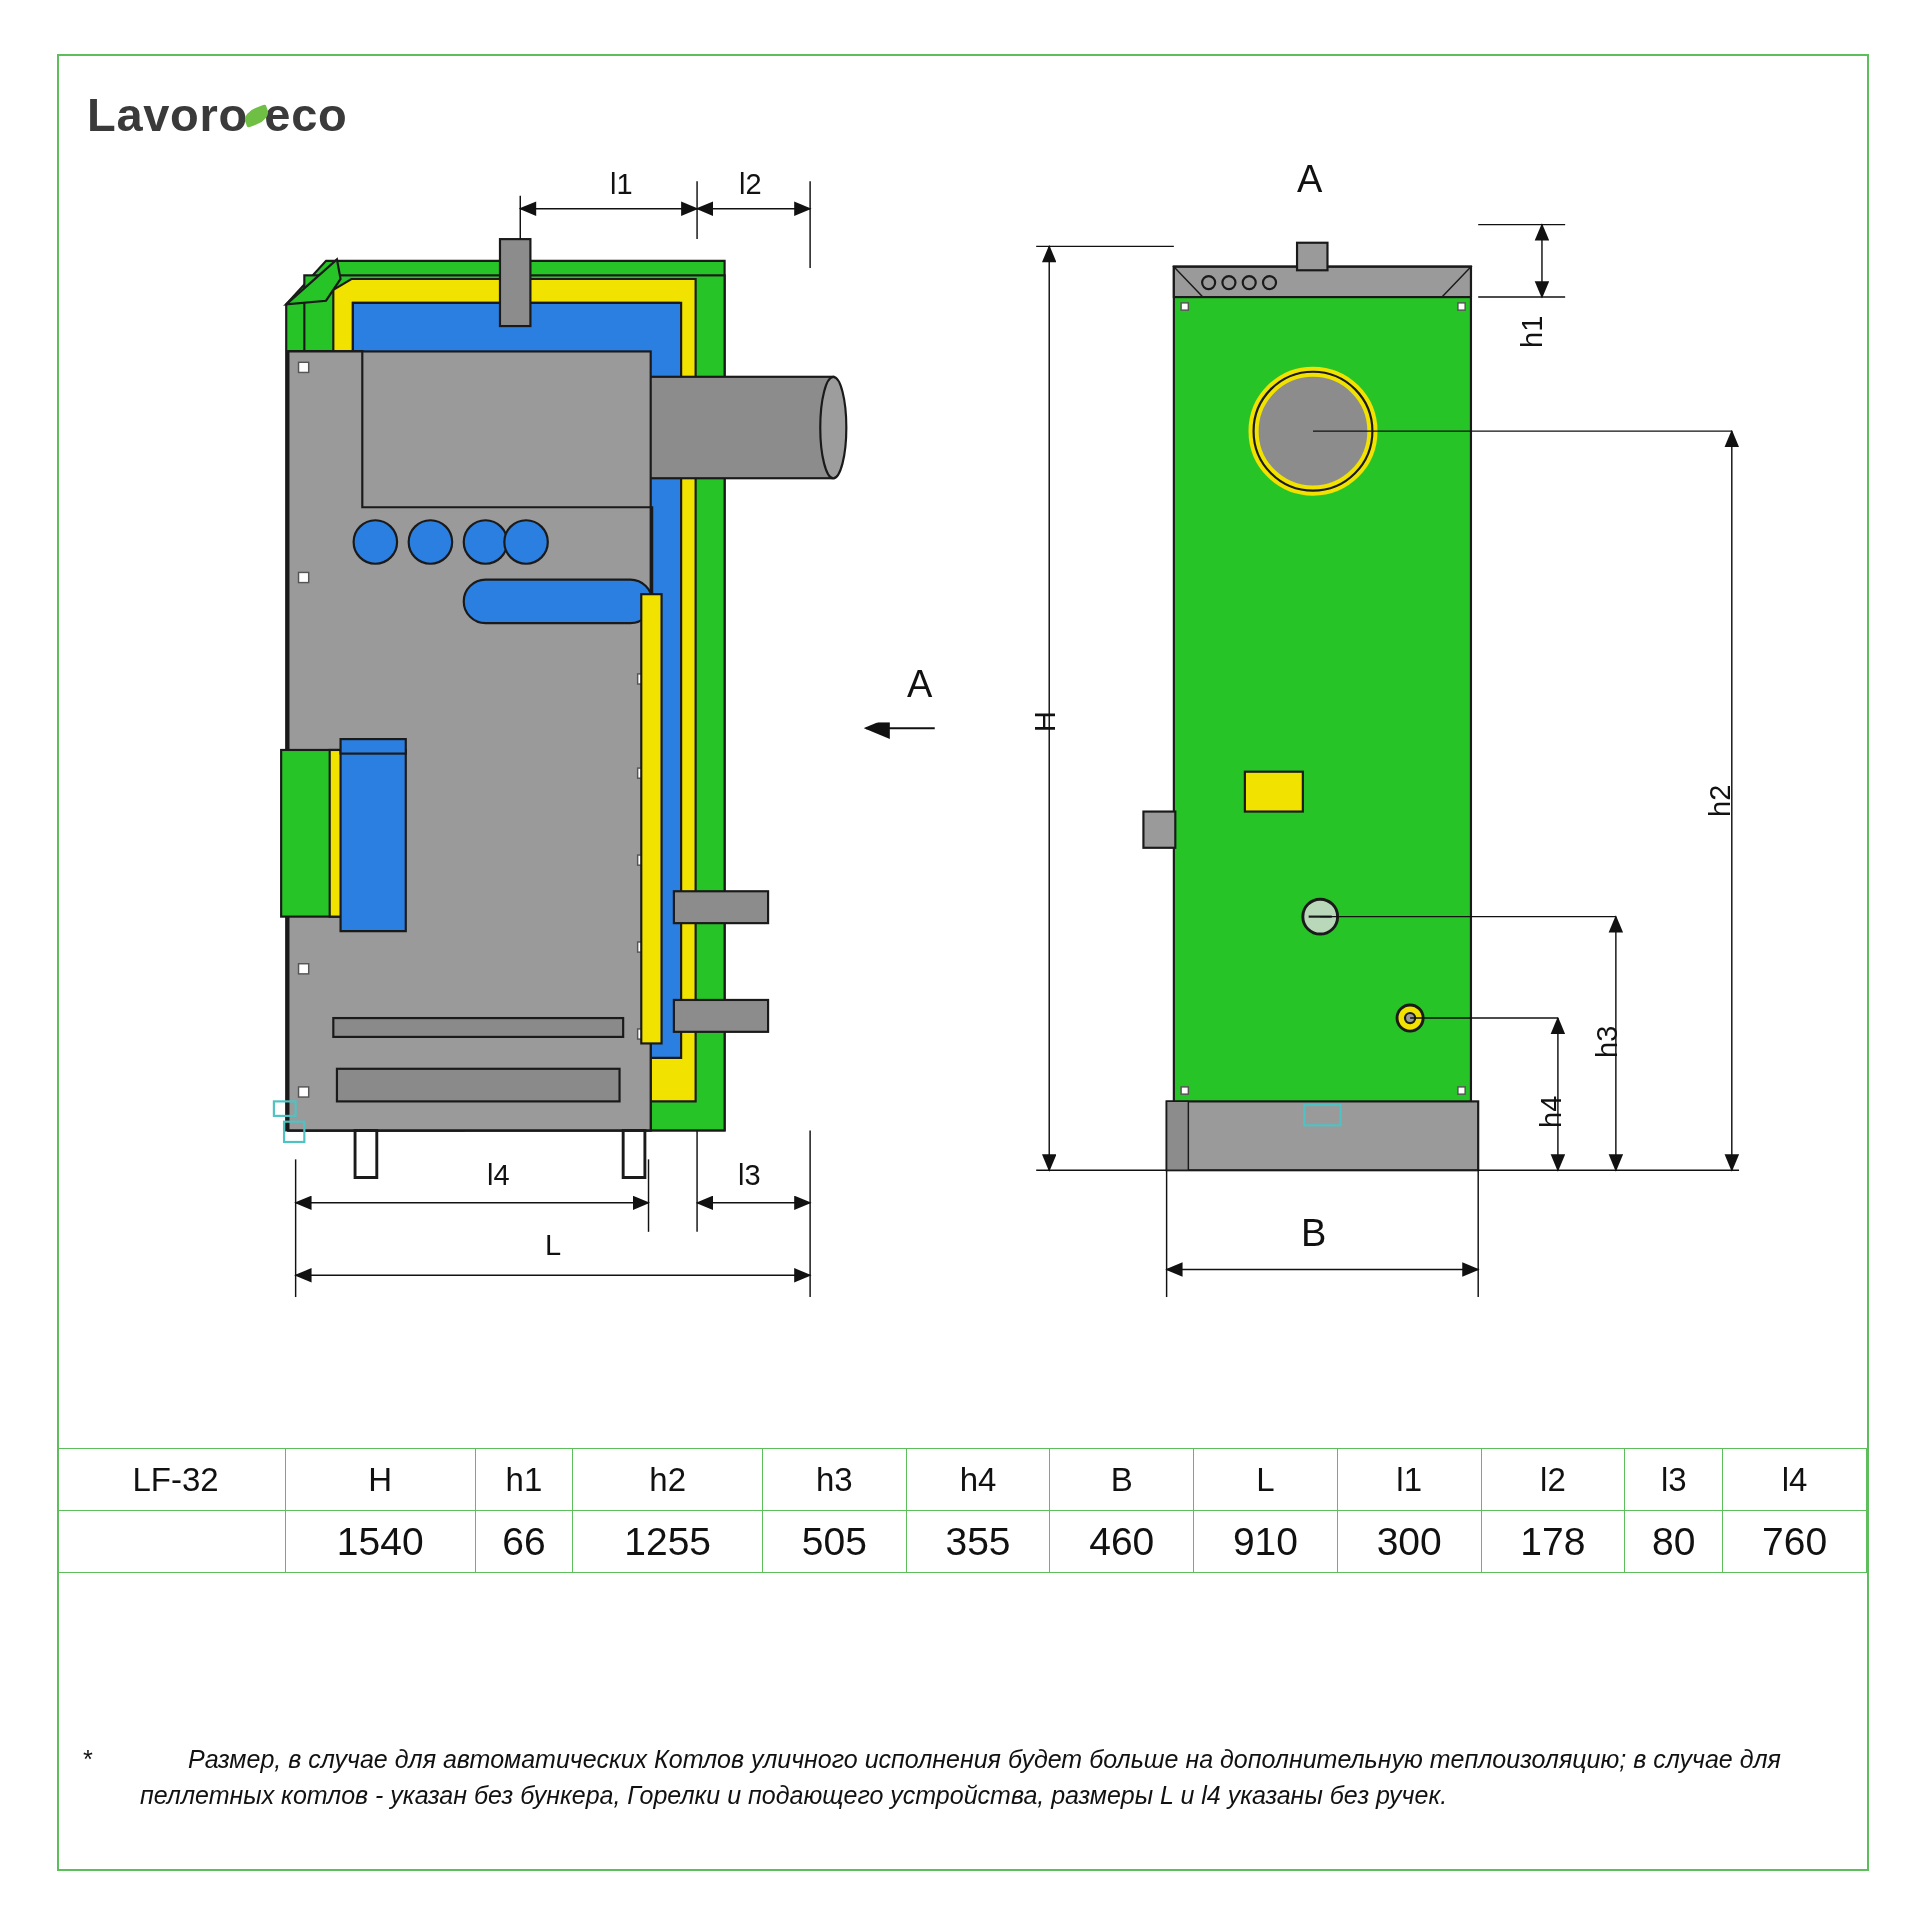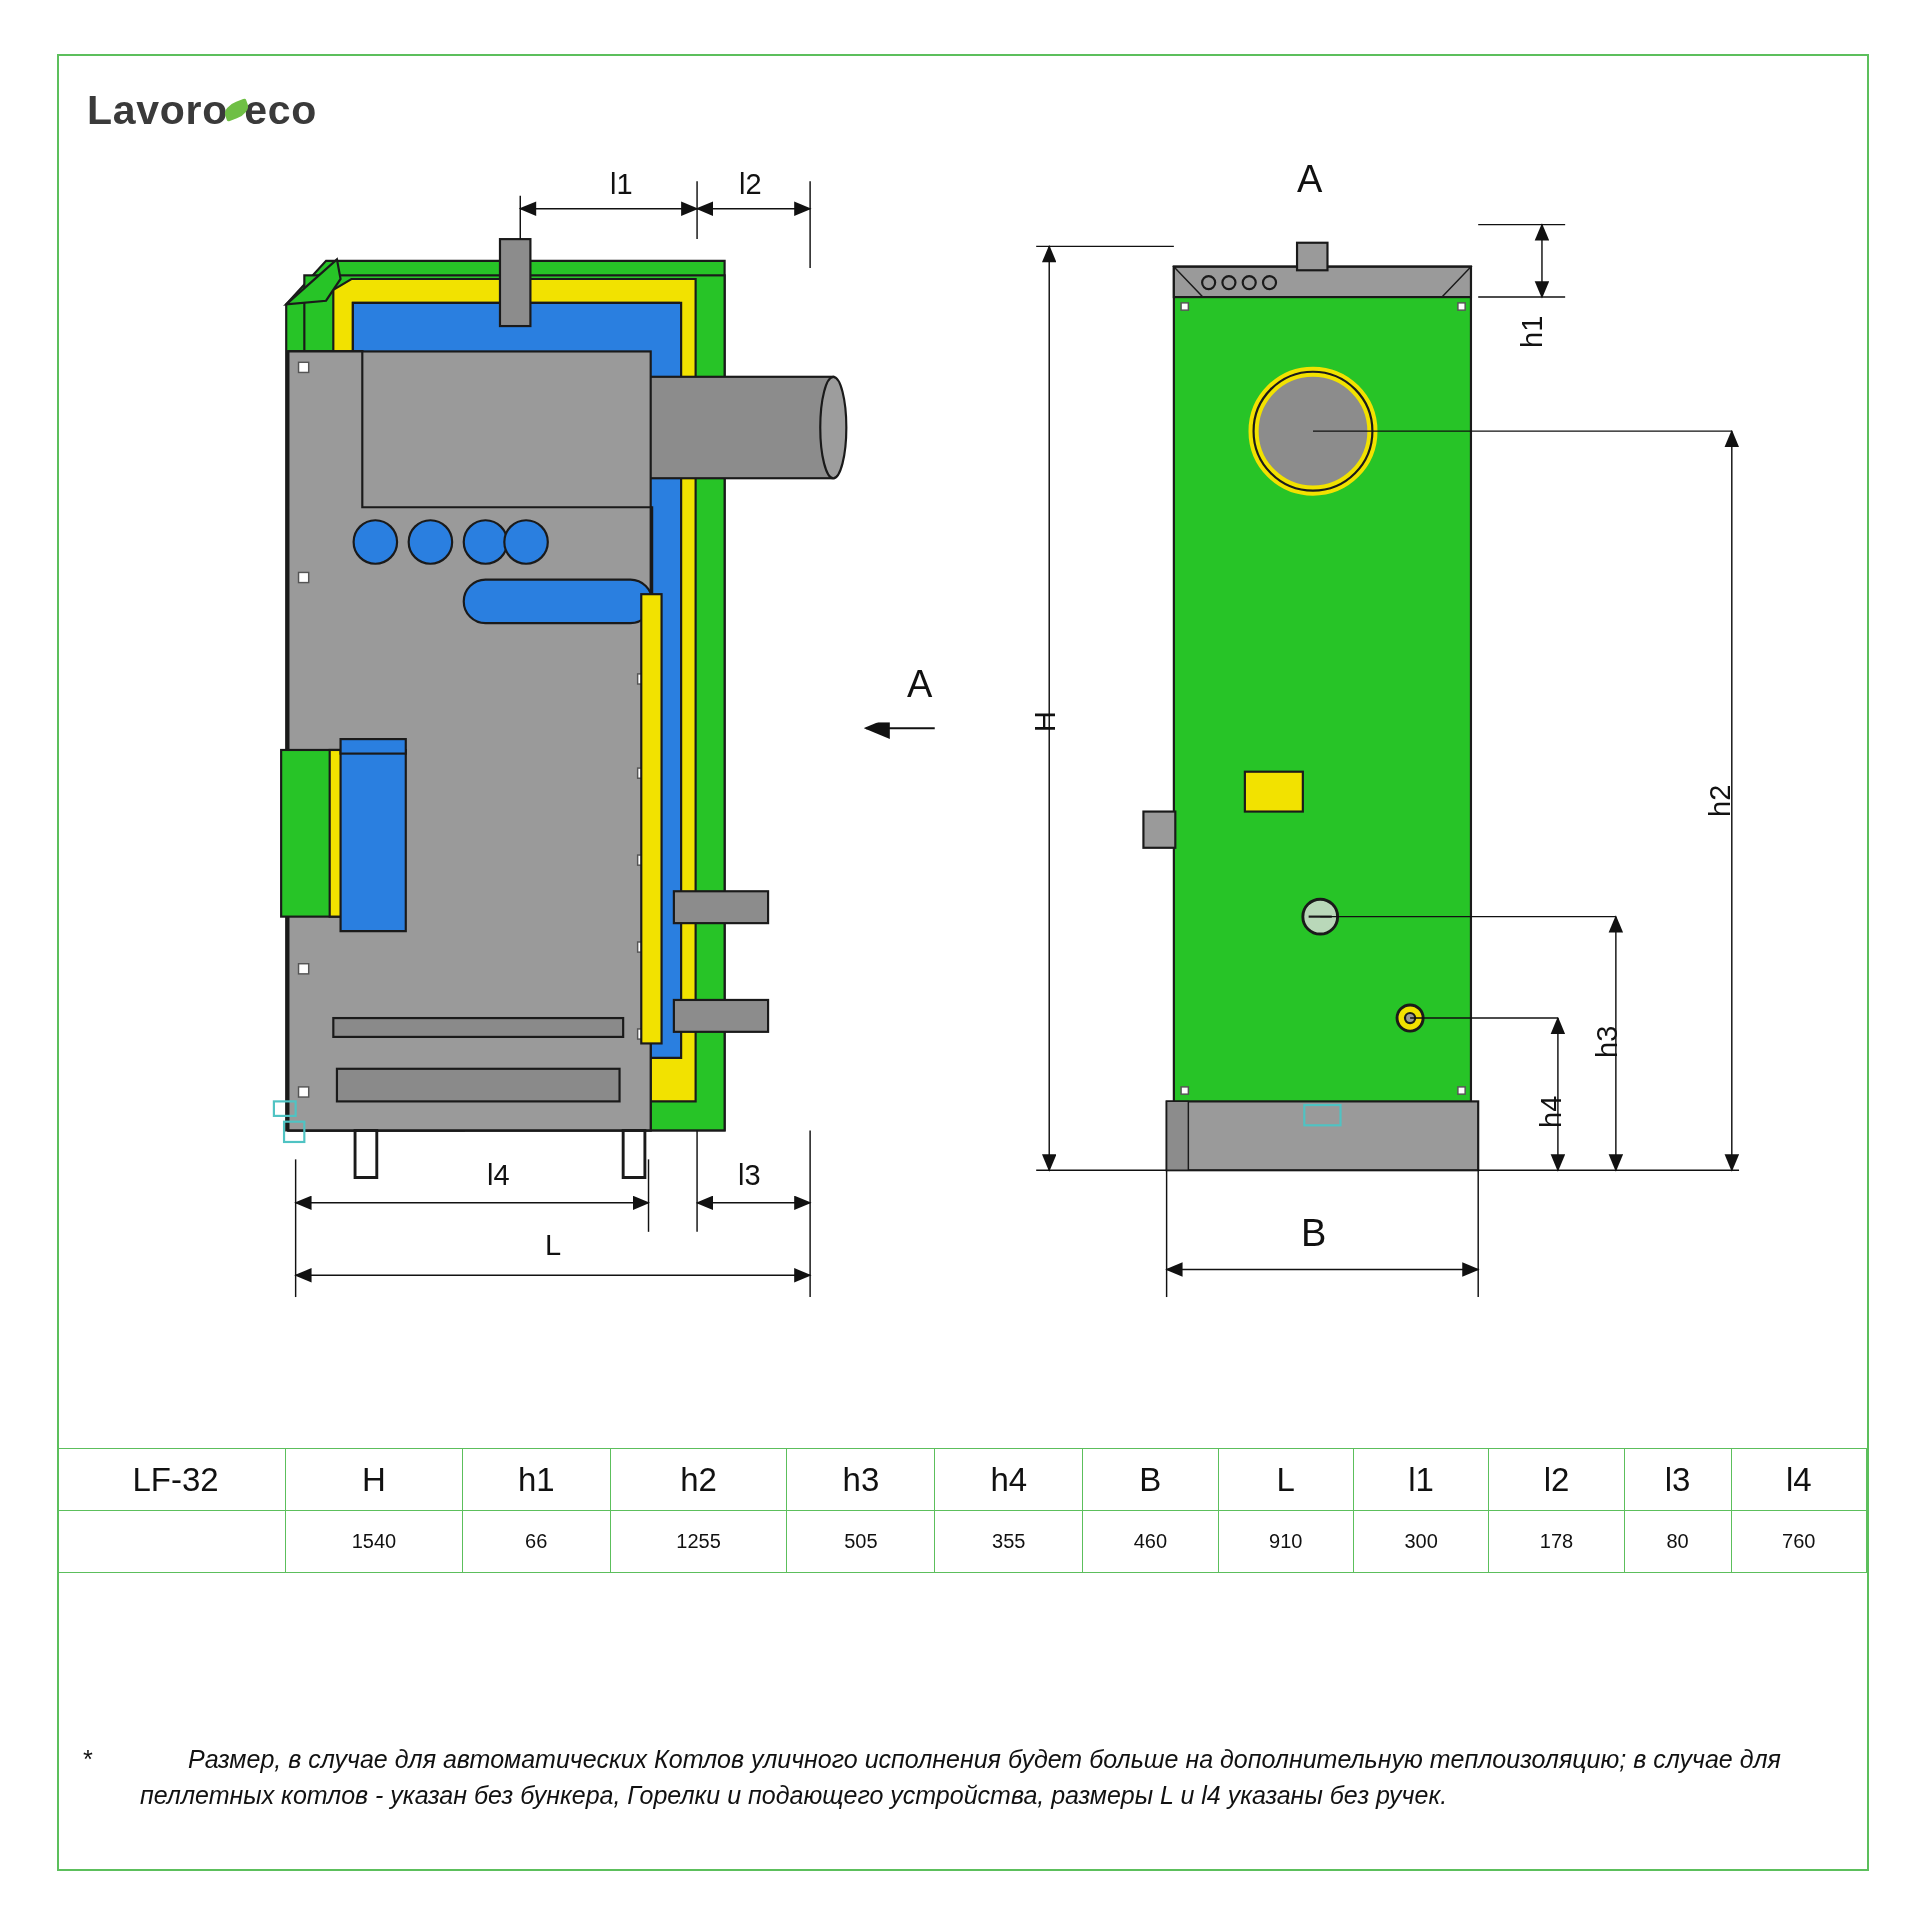--- a/index.html
+++ b/index.html
@@ -1,28 +1,28 @@
 <!DOCTYPE html>
 <html style="font-size:11.6px"><head>
 <meta charset="utf-8">
 <style>
   html,body{margin:0;padding:0;background:#ffffff;}
   body{width:1926px;height:1926px;font-family:"Liberation Sans",sans-serif;}
   .page{position:relative;width:1926px;height:1926px;box-sizing:border-box;}
   .frame{position:absolute;left:57px;top:54px;width:1812px;height:1817px;border:2.2px solid #5cbf5c;box-sizing:border-box;}
   
-  .logo{position:absolute;left:87px;top:87px;font-size:41px;letter-spacing:0.7px;color:#3a3a3a;font-weight:600;}
+  .logo{position:absolute;left:87px;top:87px;font-size:47px;letter-spacing:0.7px;color:#3a3a3a;font-weight:600;}
   .logo .leaf{display:inline-block;width:25px;height:16px;background:#6fbf45;border-radius:60% 10% 60% 10%;vertical-align:middle;margin:0 -4.3px 5.8px -4.3px;transform:rotate(-20deg);}
   
   .lbl{position:absolute;font-size:29px;color:#111;}
   .lbl.big{font-size:38px;}
   .vlbl{position:absolute;font-size:29px;color:#111;transform:rotate(-90deg);transform-origin:left top;white-space:nowrap;}
   
   .tbl{position:absolute;left:58px;top:1448px;width:1809px;border-collapse:collapse;}
-  .tbl td{border:1.4px solid #5cbf5c;height:59px;text-align:center;font-size:20px;color:#111;}
+  .tbl td{border:1.4px solid #5cbf5c;height:59px;text-align:center;font-size:39px;color:#111;}
   .tbl tr.head td{font-size:33px;}
   .notes{position:absolute;left:107px;top:1725px;width:1725px;font-style:italic;font-size:25px;color:#111;line-height:1.45;}
   .notes .t{font-weight:400;margin-left:48px;}
   .notes .star{position:absolute;left:-25px;}
   
   .draw{position:absolute;left:0;top:0;width:1926px;height:1926px;pointer-events:none;}
 </style>
 </head>
 <body>
 

